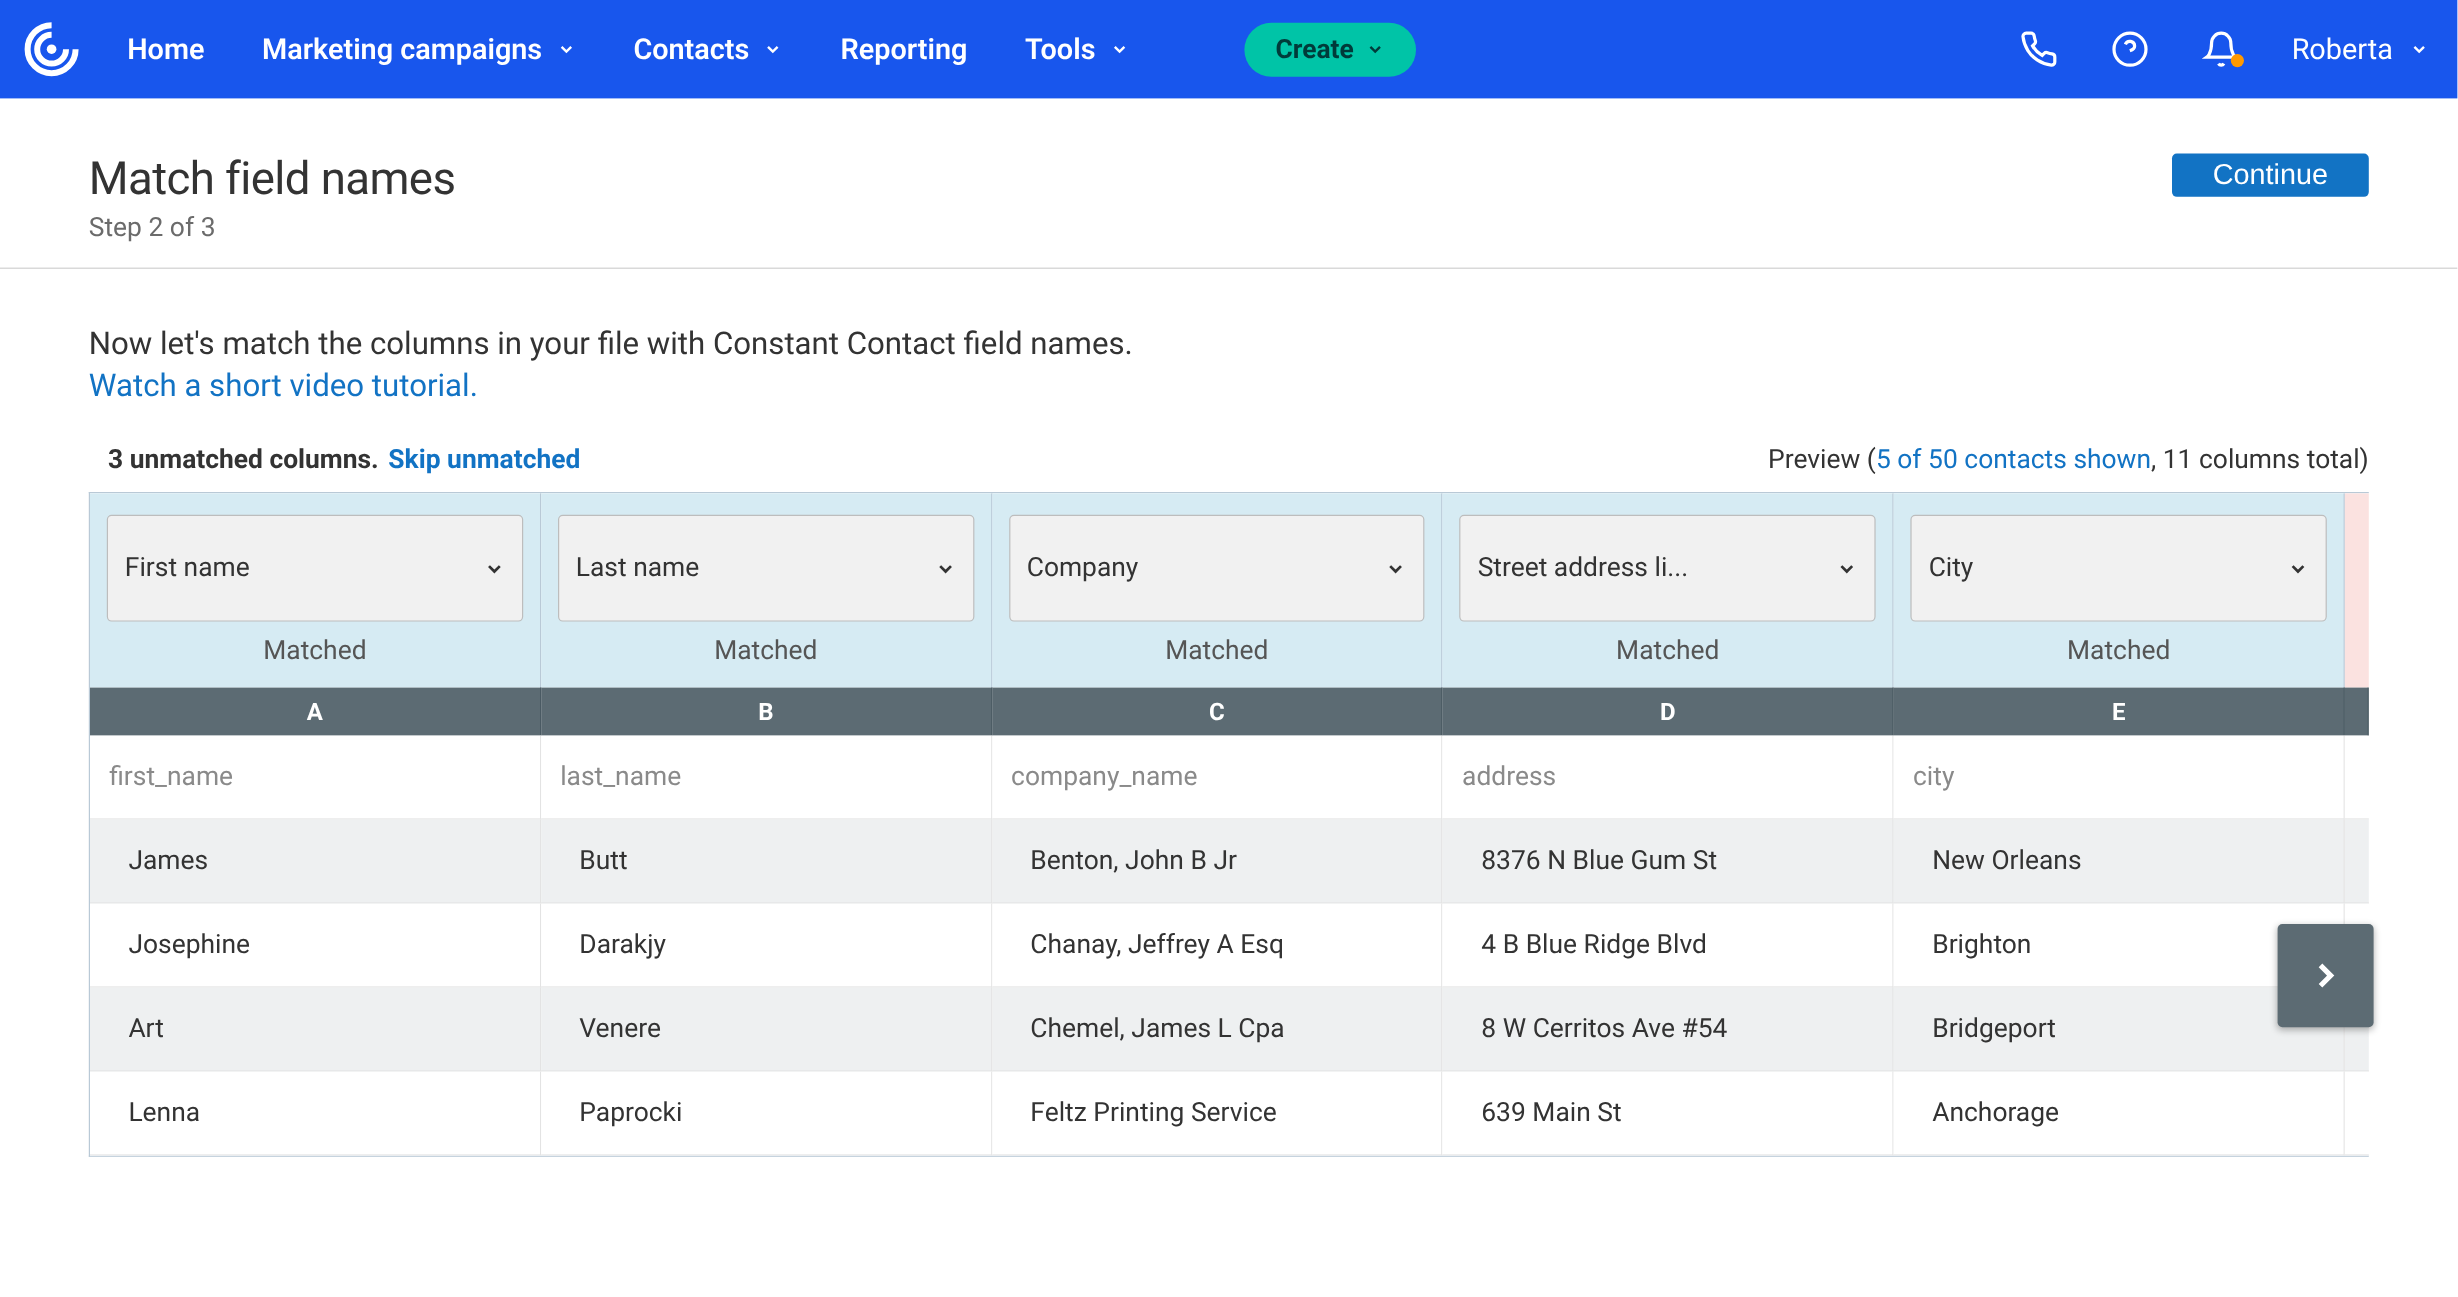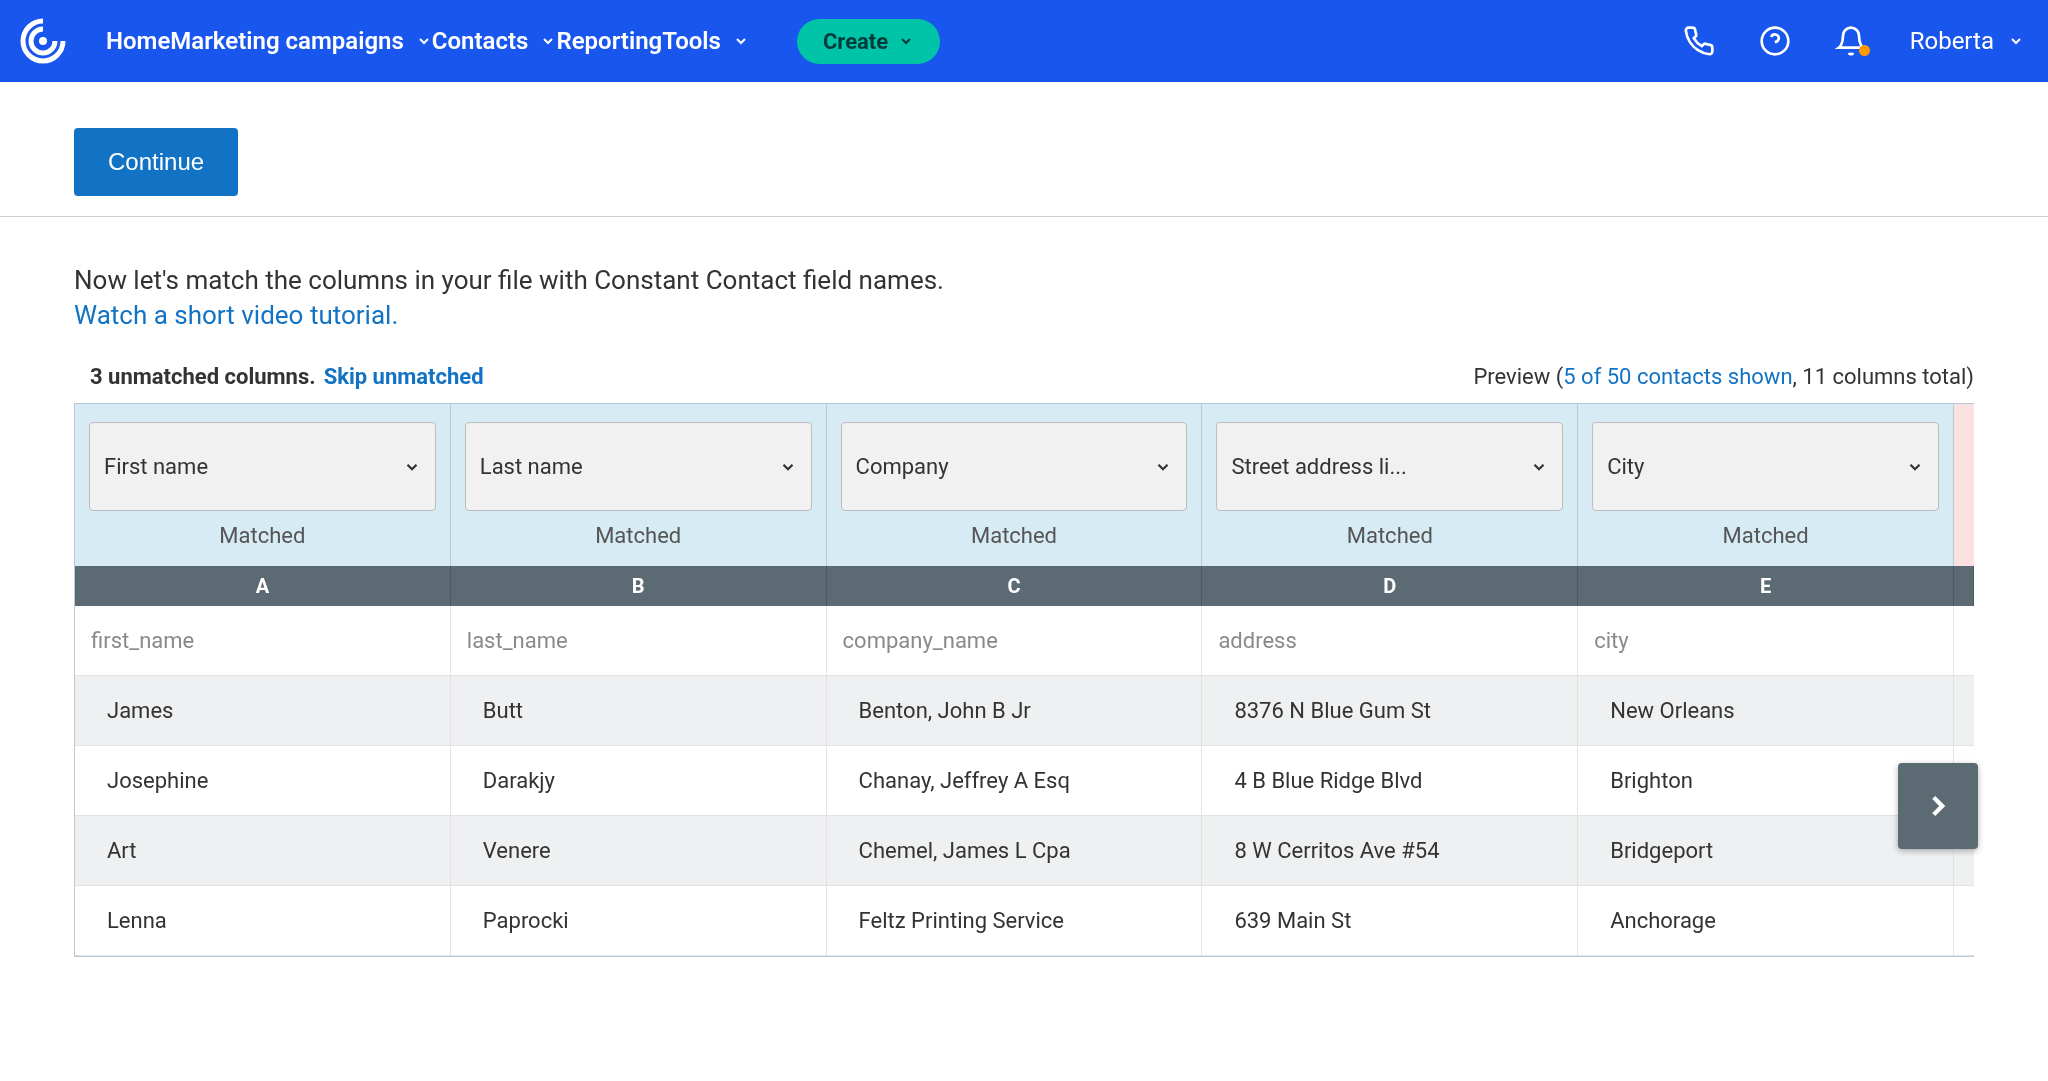--- a/index.html
+++ b/index.html
@@ -19,21 +19,21 @@
     display: flex;
     align-items: center;
     padding: 0 24px 0 16px;
     color: #fff;
   }
   .logo {
     width: 54px; height: 54px;
     margin-right: 36px;
     display: flex; align-items: center; justify-content: center;
   }
-  .nav-links { display: flex; align-items: center; }
+  .nav-links { display: flex; align-items: center; gap: 48px; }
   .nav-item {
     font-size: 24px;
     font-weight: 600;
     display: flex; align-items: center; gap: 12px;
     cursor: pointer;
   }
   .chev {
     width: 16px; height: 16px;
     display: inline-flex; align-items: center; justify-content: center;
   }
@@ -62,21 +62,21 @@
     display: flex; align-items: flex-start; justify-content: space-between;
     border-bottom: 1px solid #d0d0d0;
   }
   .page-title { font-size: 38px; font-weight: 400; color: #333; letter-spacing: -0.5px;}
   .page-step  { font-size: 22px; color: #6b6b6b; margin-top: 6px; }
   .continue-btn {
     background: #1273C4;
     color: #fff;
     border: none;
     border-radius: 4px;
-    padding: 20px 34px;
+    padding: 4px 34px;
     font-size: 24px;
     font-weight: 500;
     cursor: pointer;
   }
 
   
   .intro { padding: 44px 112px 0 74px; }
   .intro-text { font-size: 26px; color: #333; line-height: 1.5;}
   .intro-link { color: #1273C4; font-size: 26px; cursor: pointer; }
 
@@ -244,20 +244,24 @@
       <span class="chev">
         <svg width="16" height="16" viewBox="0 0 24 24" fill="none" stroke="#fff" stroke-width="3">
             <polyline points="6 9 12 15 18 9"></polyline>
           </svg>
       </span>
     </div>
   </div>
 </div>
 
 <div class="page-header">
+  <div>
+    <div class="page-title">Match field names</div>
+    <div class="page-step">Step 2 of 3</div>
+  </div>
   <button class="continue-btn">Continue</button>
 </div>
 
 <div class="intro">
   <div class="intro-text">Now let's match the columns in your file with Constant Contact field names.</div>
   <div class="intro-link">Watch a short video tutorial.</div>
 </div>
 
 <div class="status-row">
   <div class="status-left">

